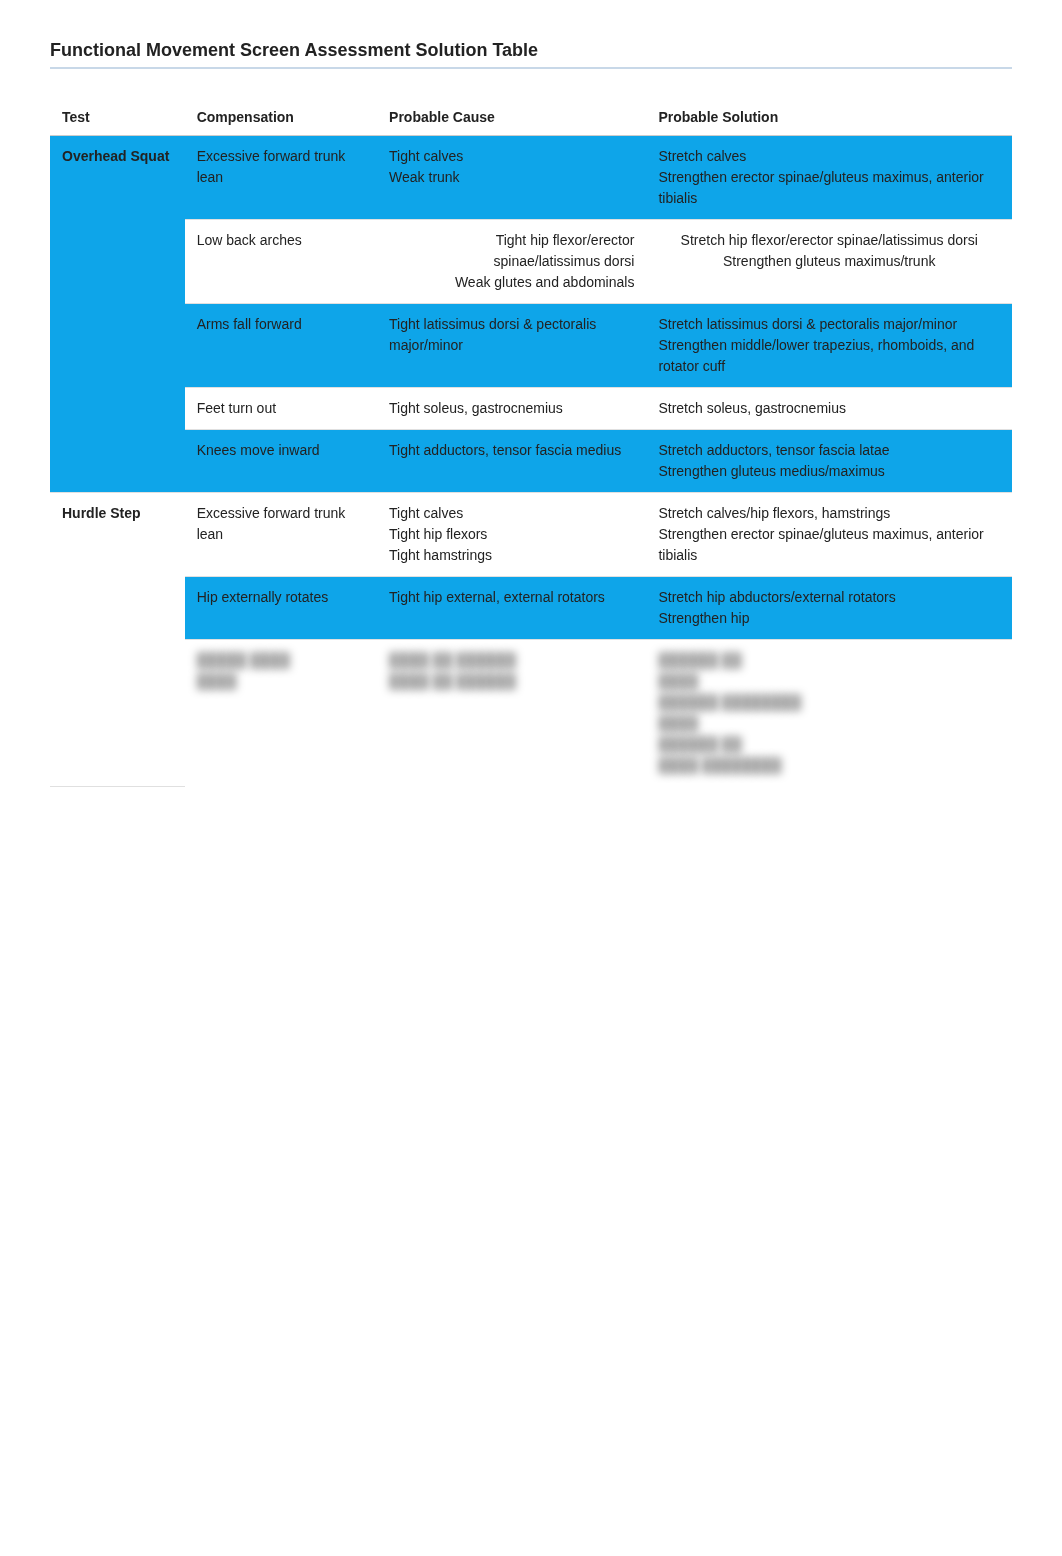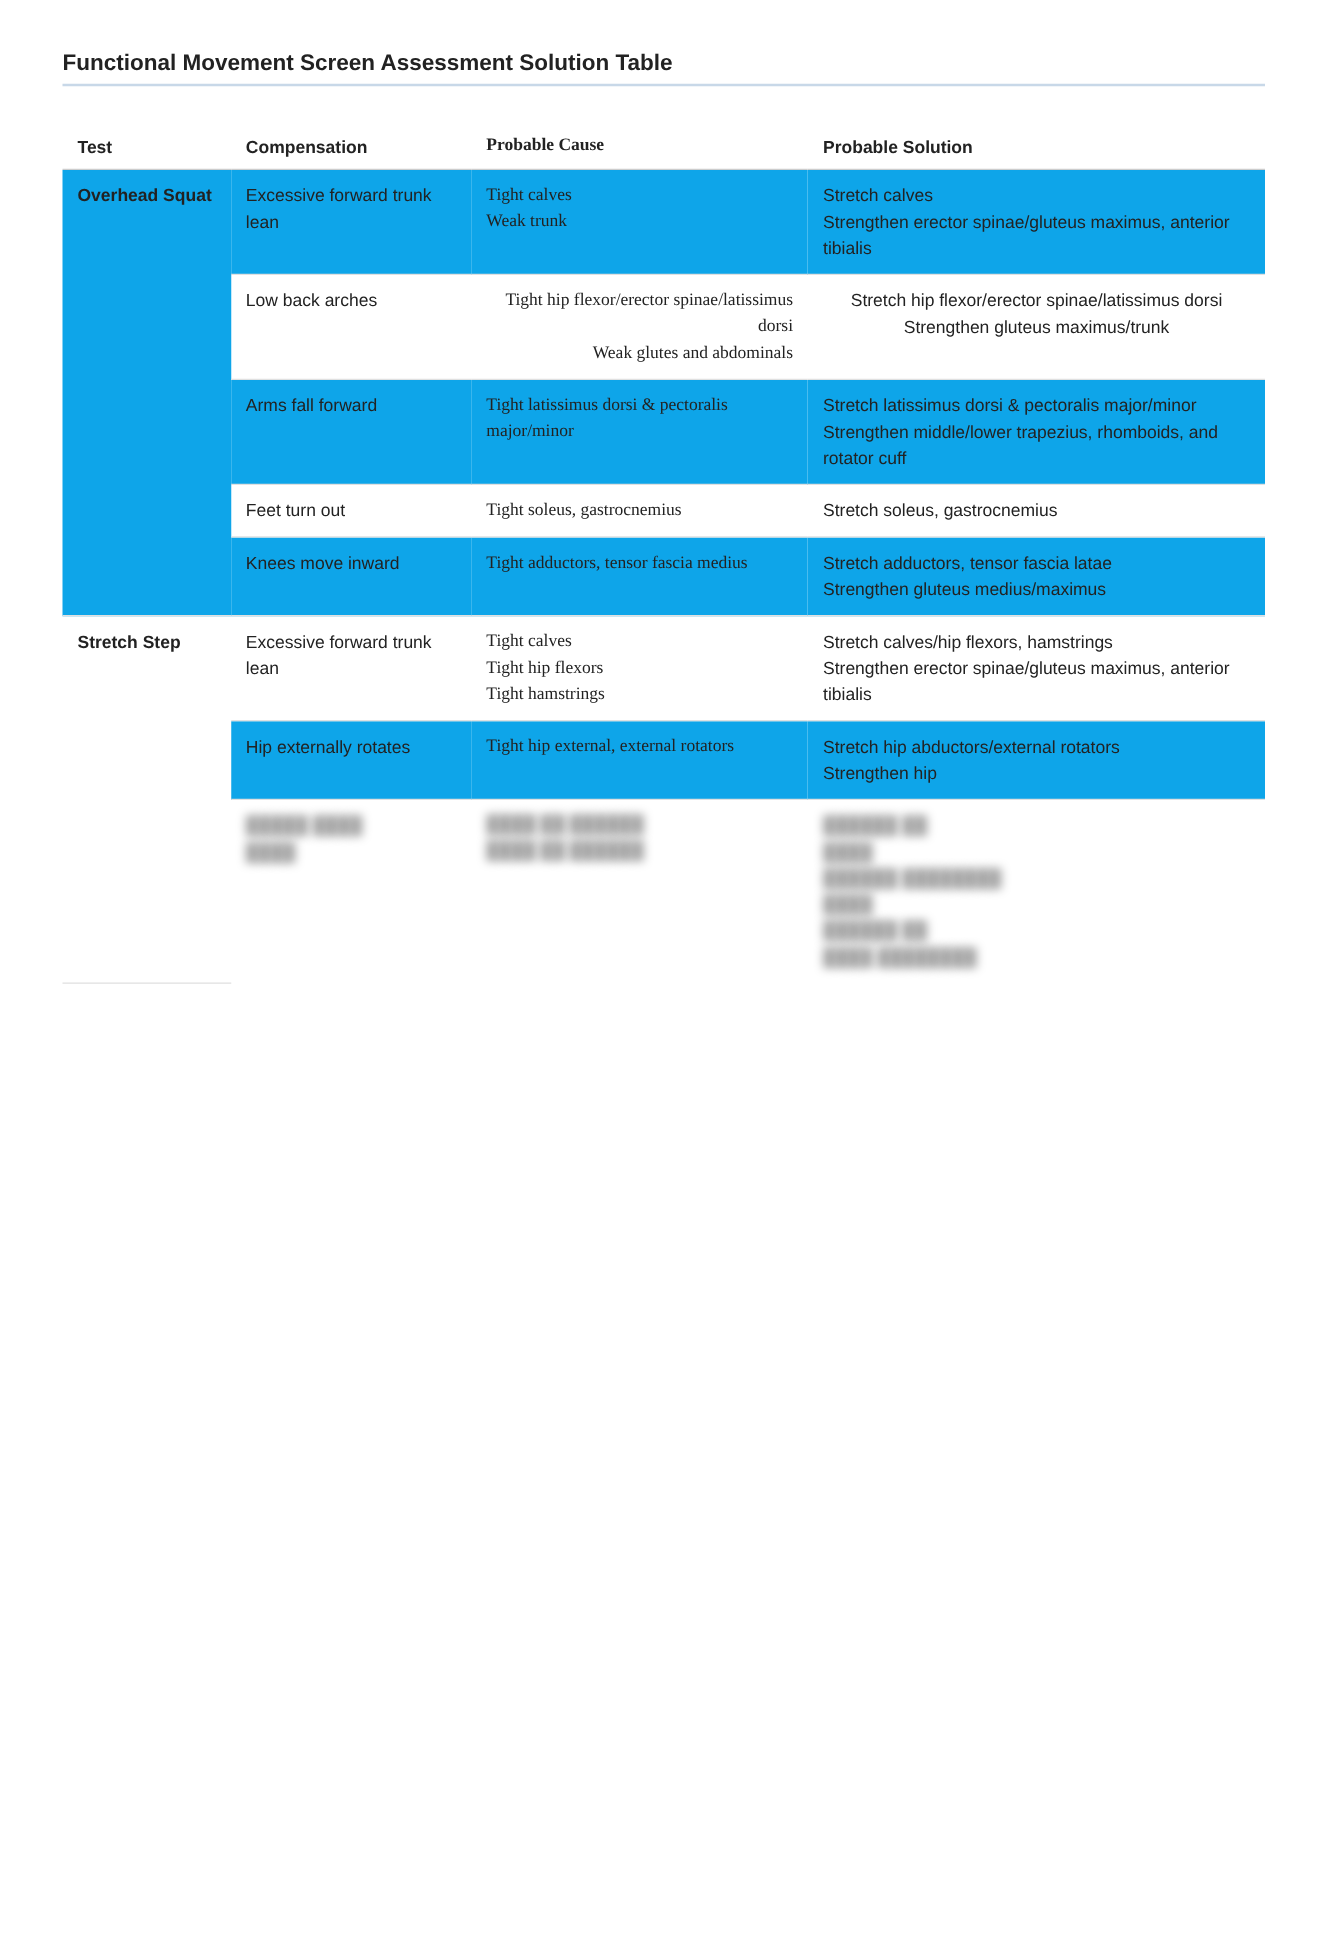--- a/index.html
+++ b/index.html
@@ -36,21 +36,21 @@
       padding: 10px 12px;
       vertical-align: top;
       border-bottom: 1px solid #e0e0e0;
       line-height: 1.5;
     }
     tbody tr:last-child td {
       border-bottom: none;
     }
     .col-test { width: 14%; }
     .col-comp { width: 20%; }
-    .col-cause { width: 28%; font-family: Liberation Serif, serif; }
+    .col-cause { width: 28%; }
     .col-sol  { width: 38%; }
     .test-label {
       font-weight: bold;
     }
     .blurred {
       color: transparent;
       text-shadow: 0 0 8px rgba(0,0,0,0.35);
       user-select: none;
     }
     .row-bg-light {
@@ -98,21 +98,21 @@
         <td class="col-cause" style="white-space: pre-line;">Tight soleus, gastrocnemius</td>
         <td class="col-sol" style="white-space: pre-line;">Stretch soleus, gastrocnemius</td>
       </tr>
       <tr class="row-bg-light">
         <td class="col-comp" style="white-space: pre-line;">Knees move inward</td>
         <td class="col-cause" style="white-space: pre-line;">Tight adductors, tensor fascia medius</td>
         <td class="col-sol" style="white-space: pre-line;">Stretch adductors, tensor fascia latae
 Strengthen gluteus medius/maximus</td>
       </tr>
       <tr>
-        <td class="col-test test-label" rowspan="3">Stretch Step</td>
+        <td class="col-test test-label" rowspan="3">Hurdle Step</td>
         <td class="col-comp" style="white-space: pre-line;">Excessive forward trunk lean</td>
         <td class="col-cause" style="white-space: pre-line;">Tight calves
 Tight hip flexors
 Tight hamstrings</td>
         <td class="col-sol" style="white-space: pre-line;">Stretch calves/hip flexors, hamstrings
 Strengthen erector spinae/gluteus maximus, anterior tibialis</td>
       </tr>
       <tr class="row-bg-light">
         <td class="col-comp" style="white-space: pre-line;">Hip externally rotates</td>
         <td class="col-cause" style="white-space: pre-line;">Tight hip external, external rotators</td>

